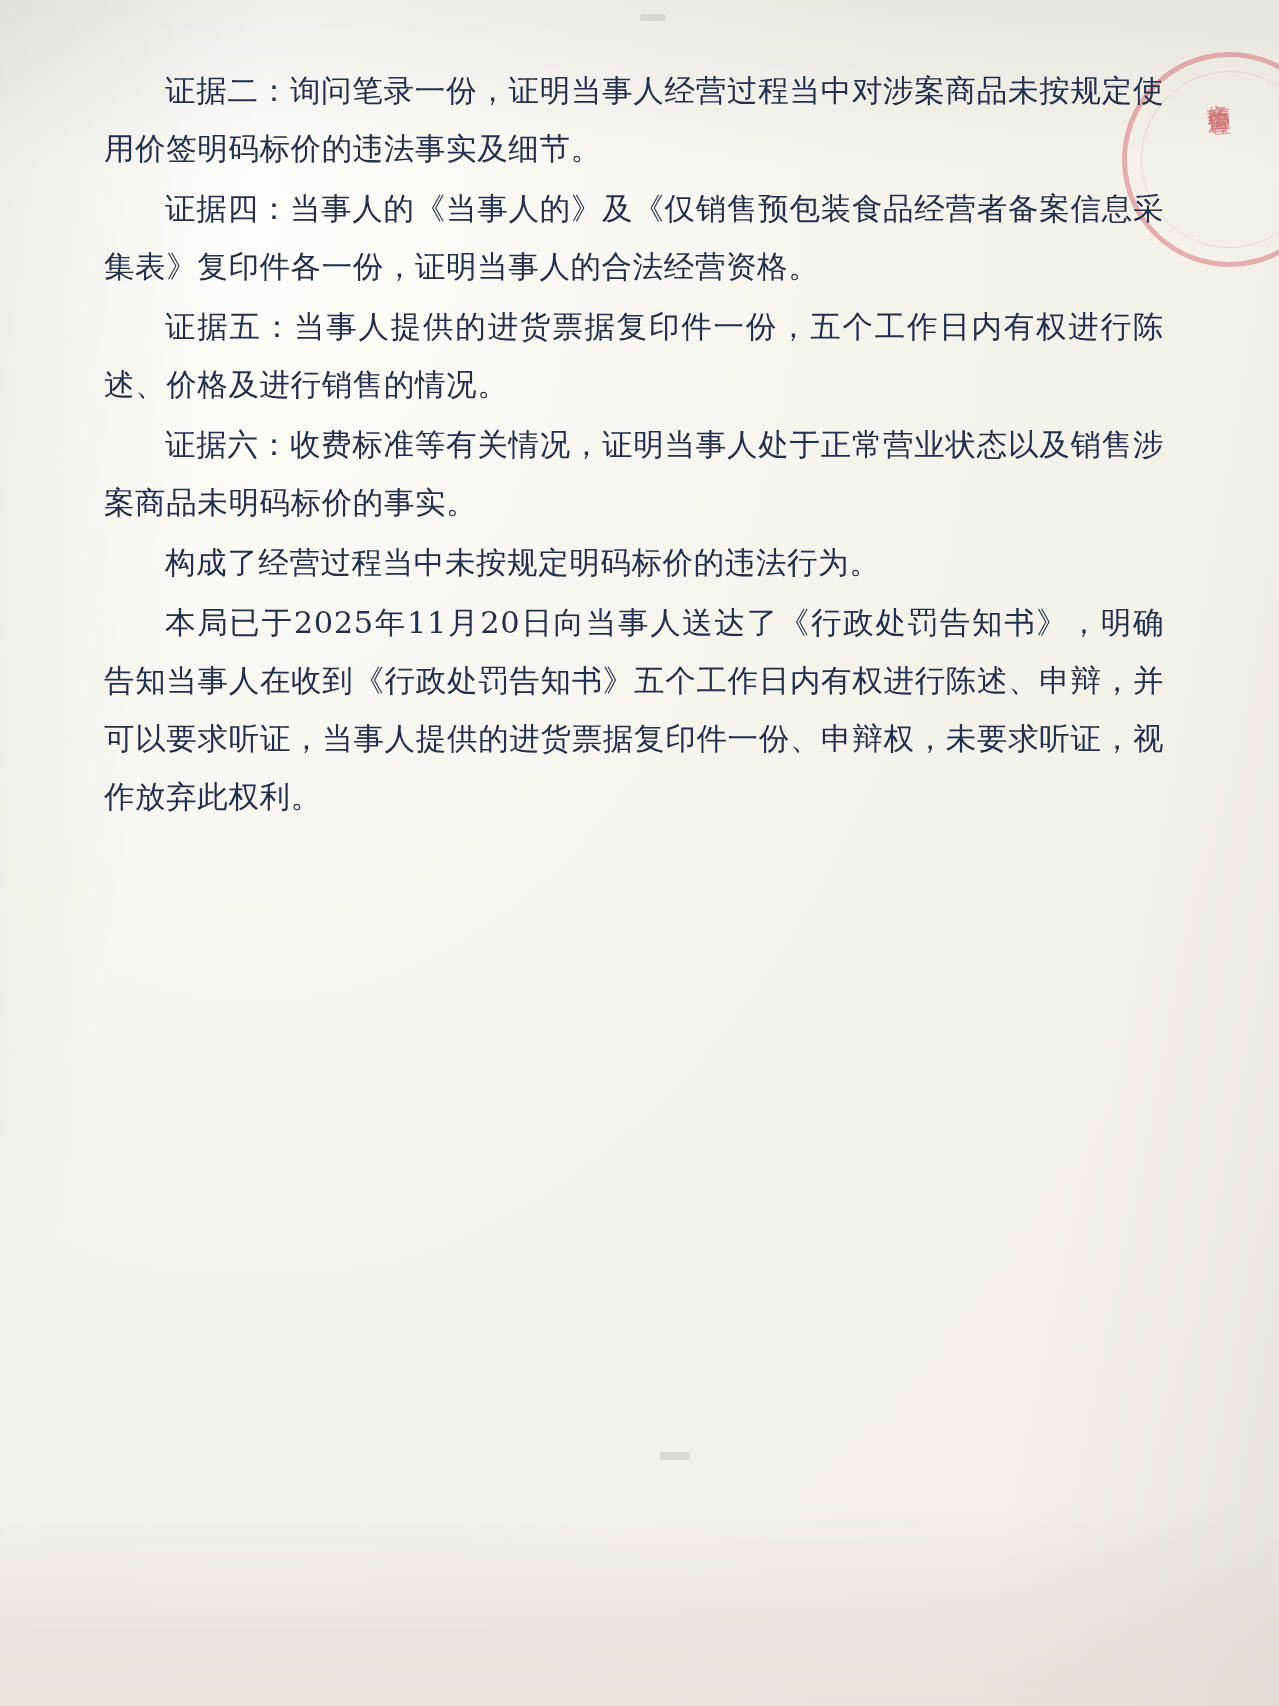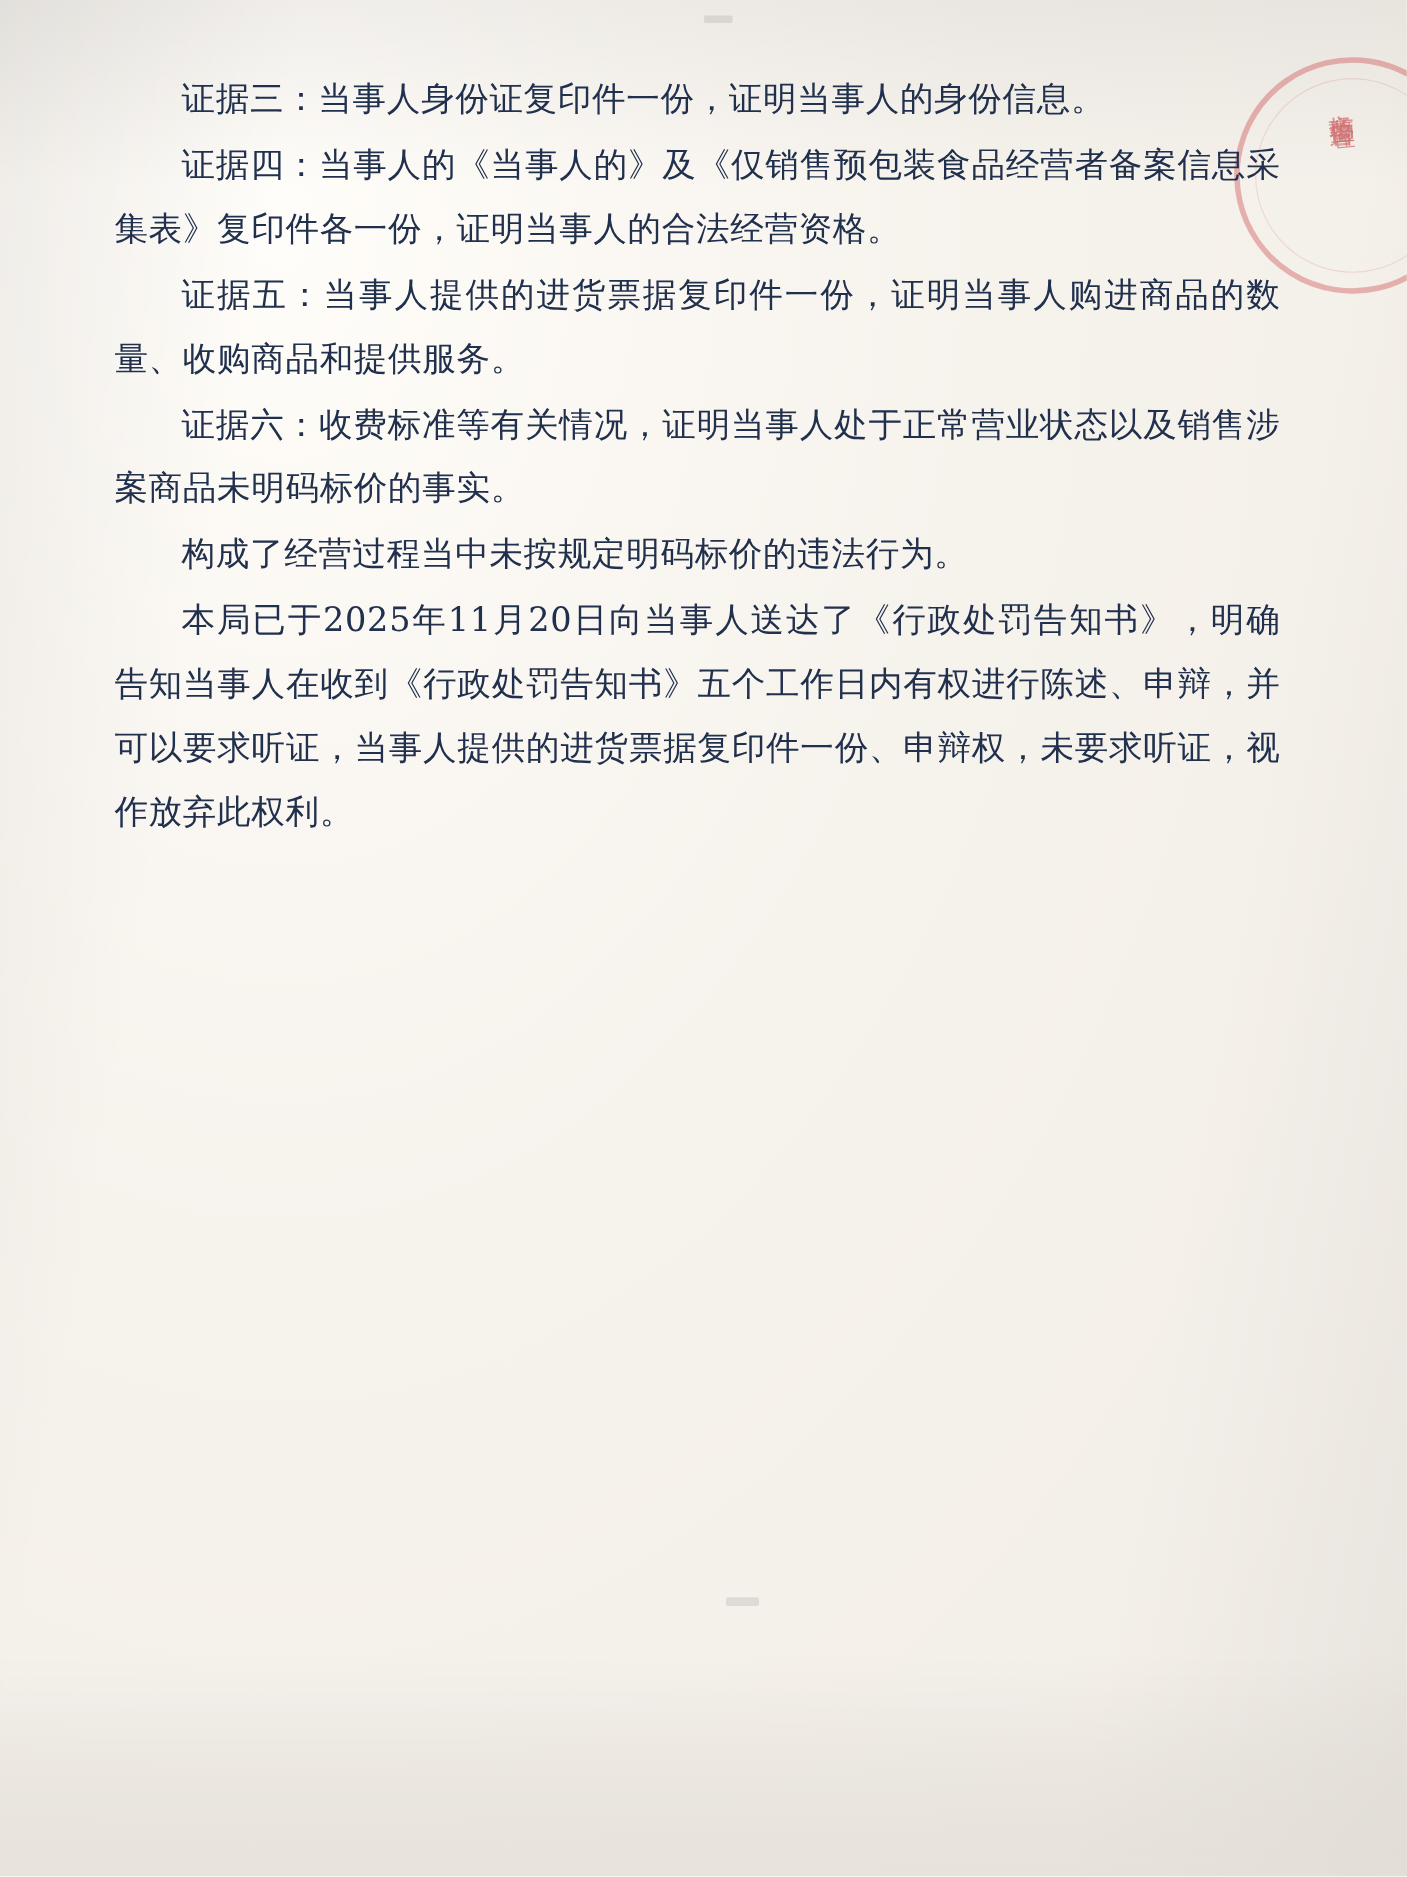--- a/index.html
+++ b/index.html
@@ -99,22 +99,22 @@
 
   <div class="edge-mark edge-top"></div>
   <div class="edge-mark edge-bottom"></div>
 
   <div class="seal">
     <div class="seal-inner"></div>
     <div class="seal-text">市场监督管理</div>
   </div>
 
   <div class="body-text">
-    <p class="para">证据三：当事人身份证复印件一份，证明当事人的身份信息。</p>
+    <p class="para">证据二：询问笔录一份，证明当事人经营过程当中对涉案商品未按规定使用价签明码标价的违法事实及细节。</p>
     <p class="para">证据四：当事人的《当事人的》及《仅销售预包装食品经营者备案信息采集表》复印件各一份，证明当事人的合法经营资格。</p>
-    <p class="para">证据五：当事人提供的进货票据复印件一份，证明当事人购进商品的数量、收购商品和提供服务。</p>
+    <p class="para">证据五：当事人提供的进货票据复印件一份，五个工作日内有权进行陈述、价格及进行销售的情况。</p>
     <p class="para">证据六：收费标准等有关情况，证明当事人处于正常营业状态以及销售涉案商品未明码标价的事实。</p>
     <p class="para">构成了经营过程当中未按规定明码标价的违法行为。</p>
     <p class="para">本局已于2025年11月20日向当事人送达了《行政处罚告知书》，明确告知当事人在收到《行政处罚告知书》五个工作日内有权进行陈述、申辩，并可以要求听证，当事人提供的进货票据复印件一份、申辩权，未要求听证，视作放弃此权利。</p>
   </div>
 
   <div class="bottom-shadow"></div>
 </div>
 
 </body></html>

